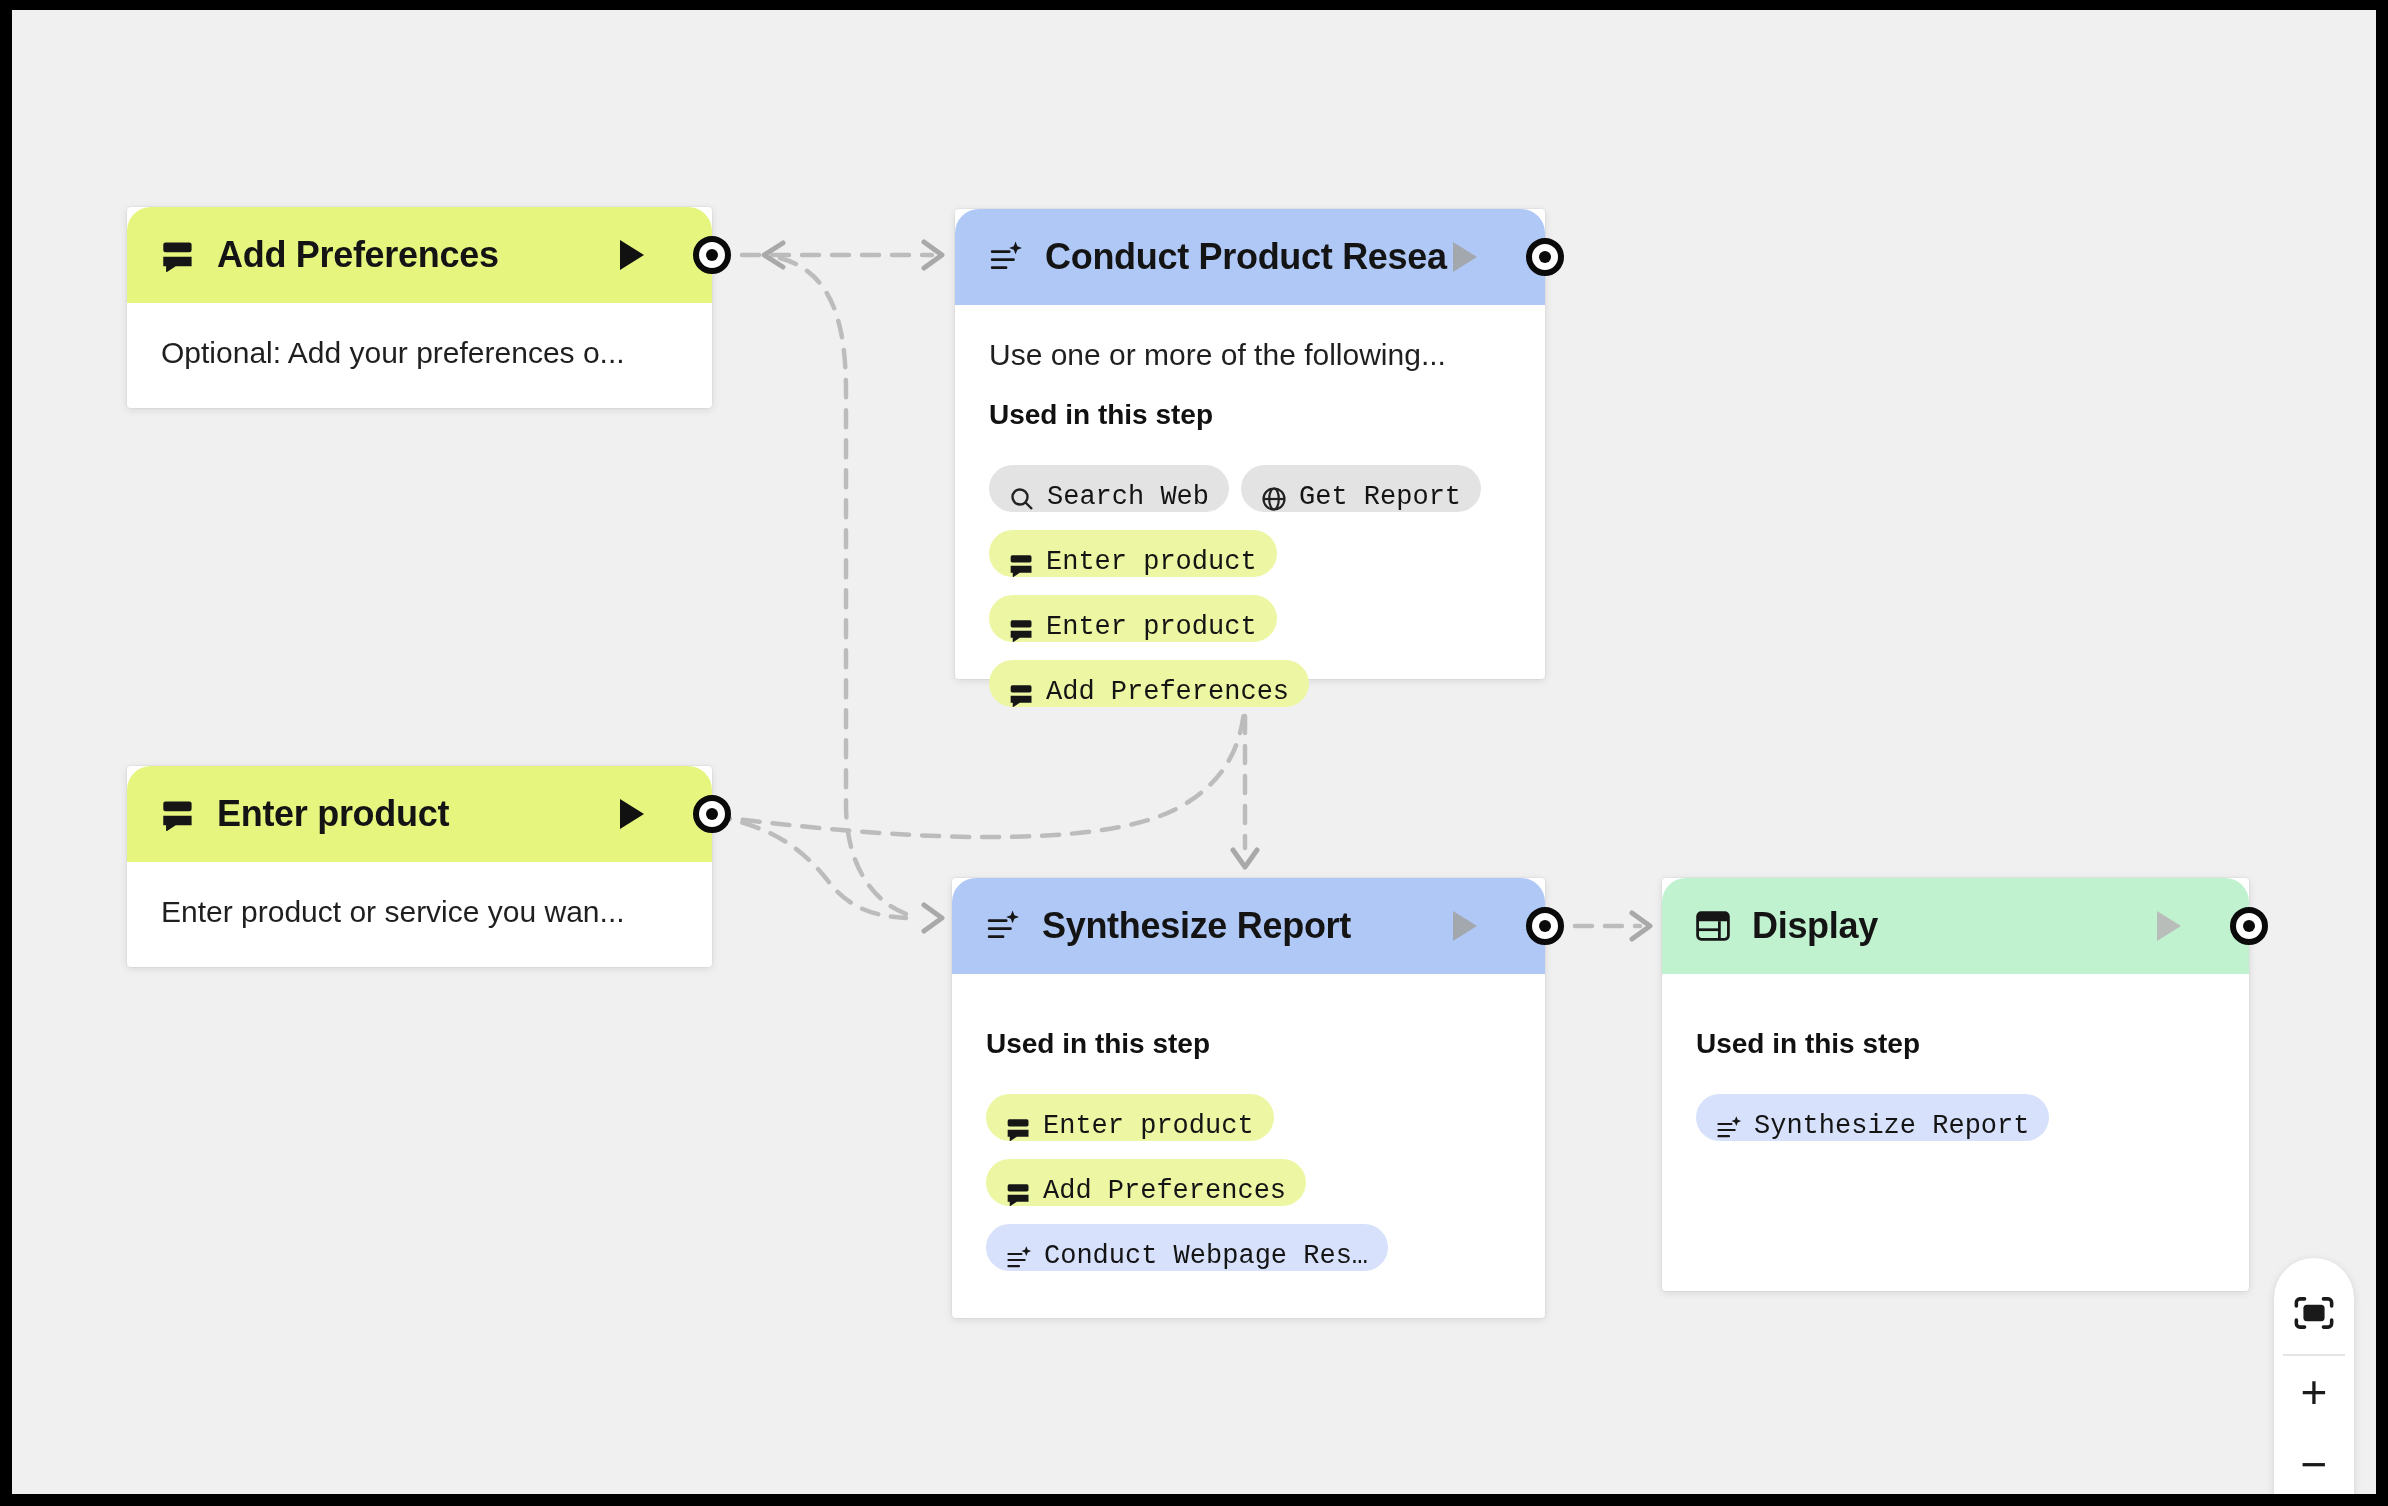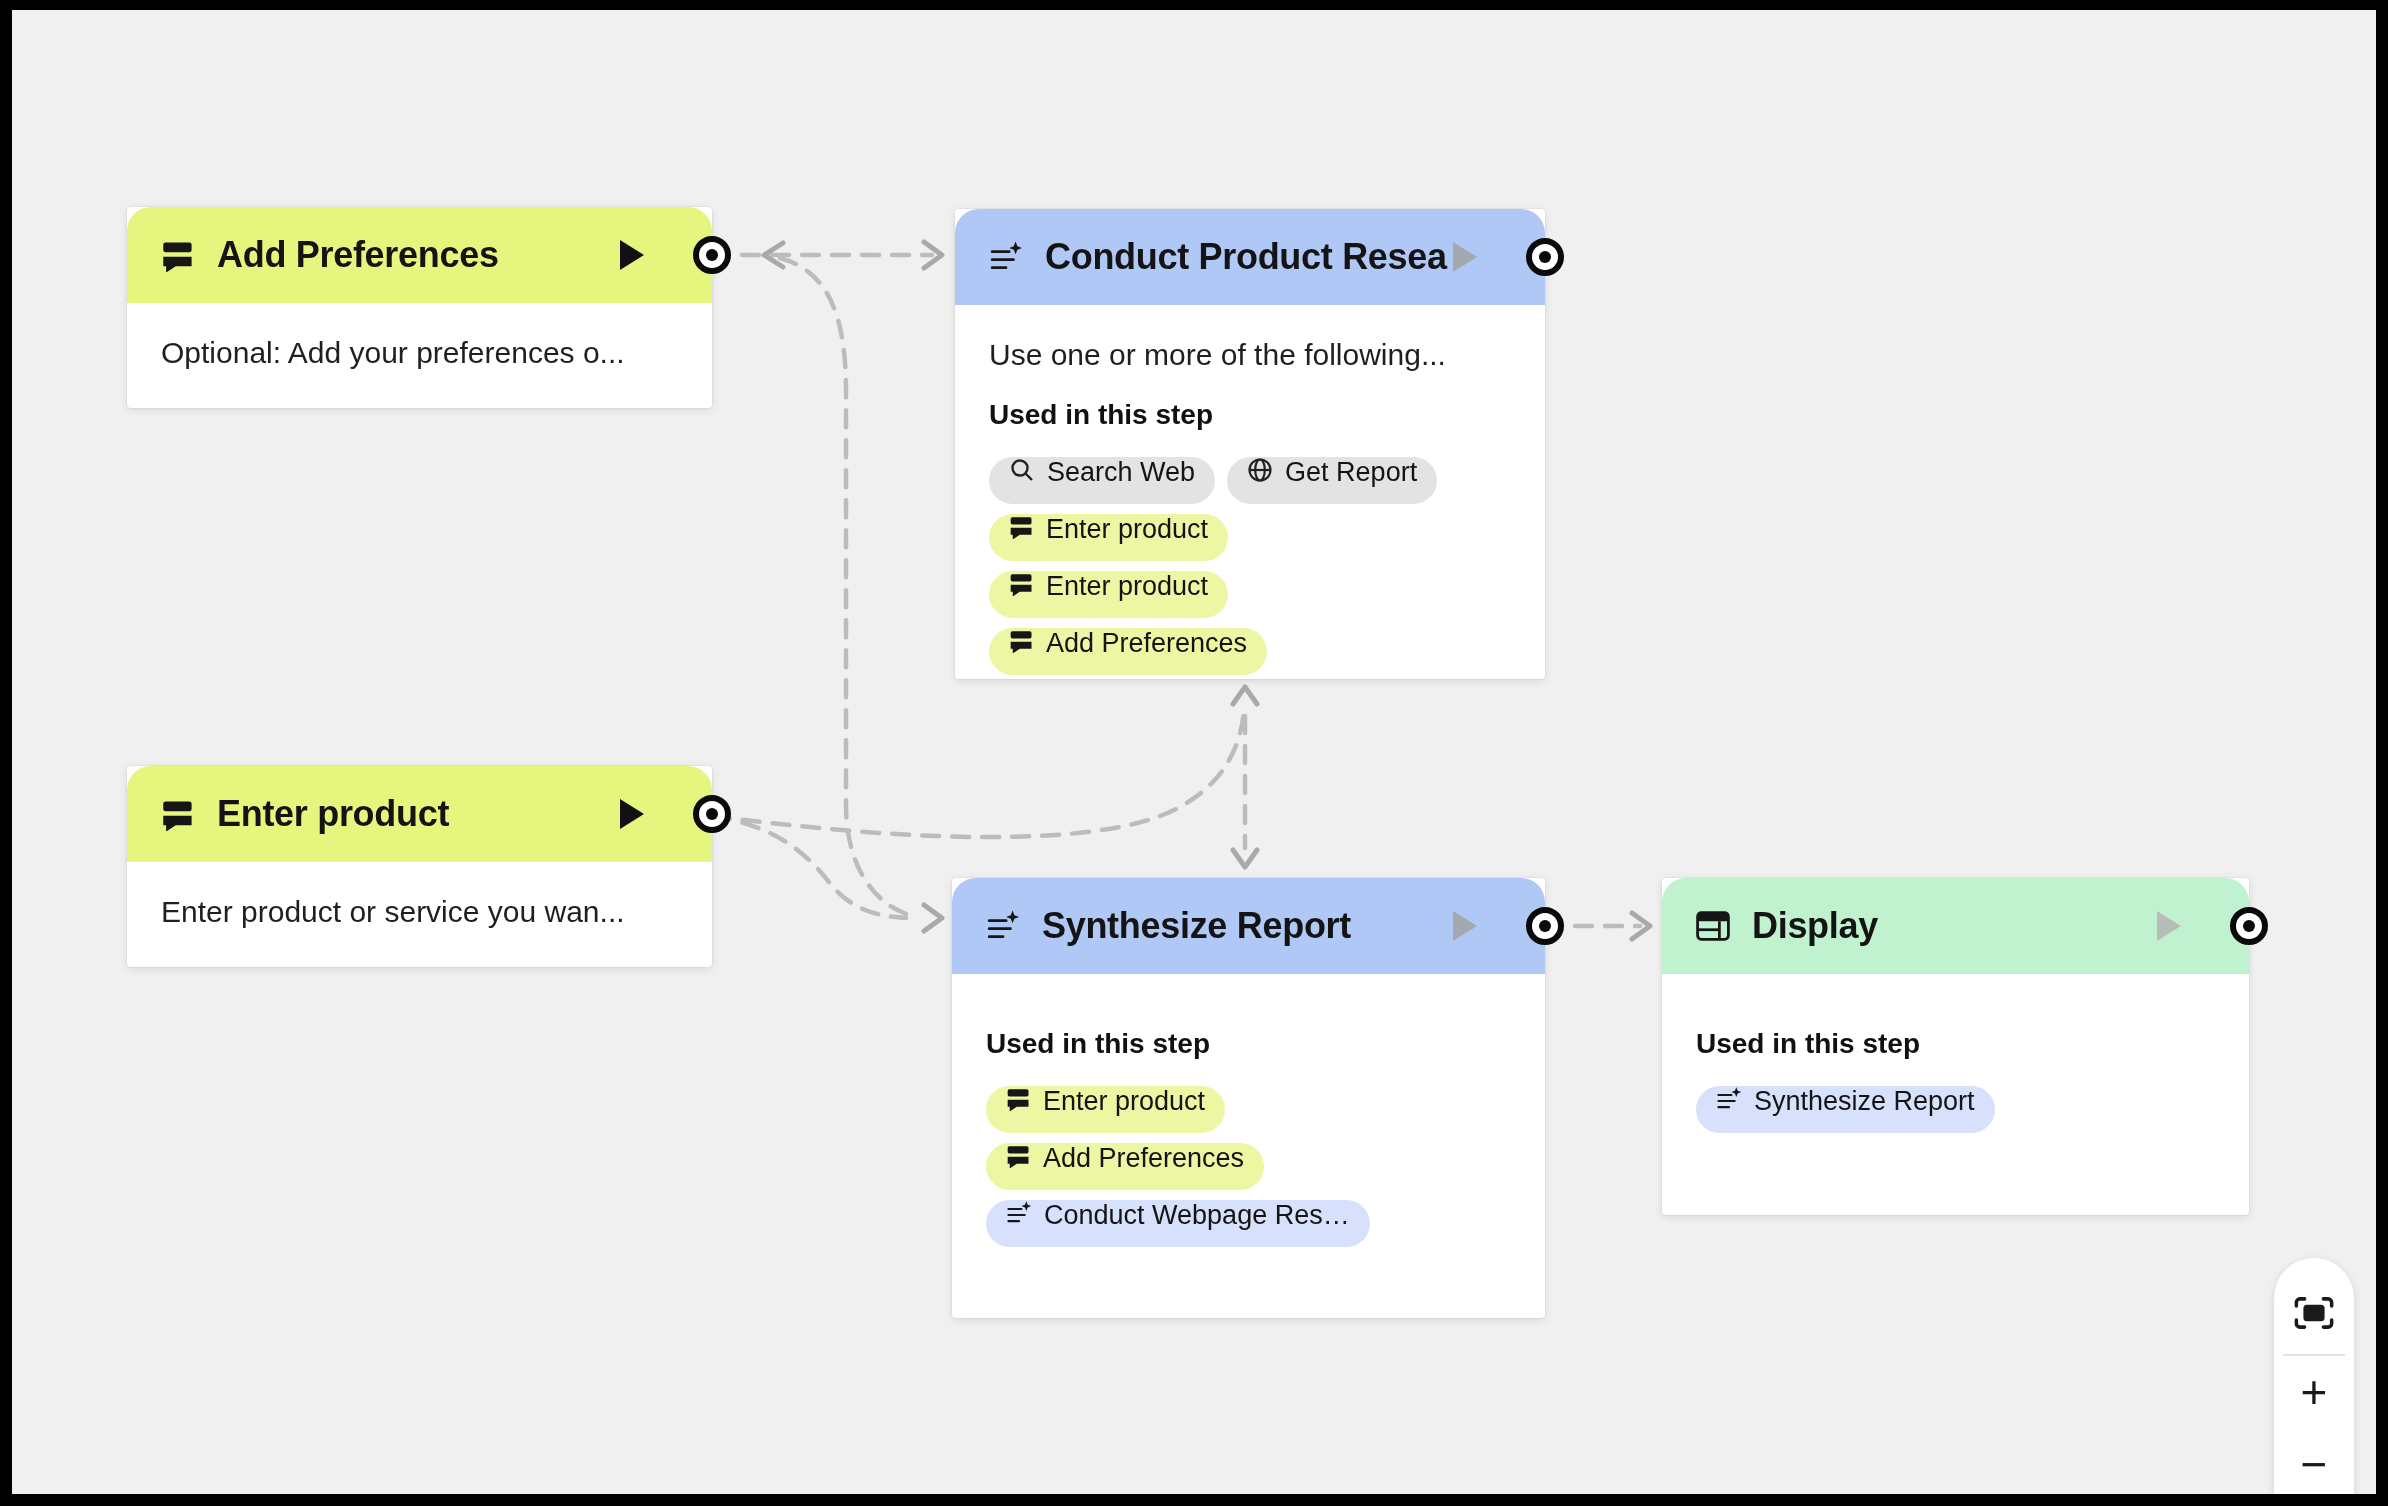--- a/index.html
+++ b/index.html
@@ -35,23 +35,24 @@
     position:absolute; right:-19px; top:29px; width:38px; height:38px; border-radius:50%;
     background:#fff; border:6px solid #0a0a0a; display:flex; align-items:center; justify-content:center;
   }
   .port::after { content:""; width:12px; height:12px; border-radius:50%; background:#0a0a0a; }
   .node-body { padding:30px 34px 38px 34px; }
   .node-desc { font-size:30px; color:#1f1f1f; line-height:40px; white-space:nowrap; overflow:hidden; }
   .used-label { font-size:28px; font-weight:700; color:#111; margin-top:24px; }
   .chips { margin-top:26px; display:flex; flex-direction:column; align-items:flex-start; gap:10px; }
   .chip-row { display:flex; gap:12px; }
   .chip {
-    display:inline-flex; align-items:flex-start; gap:12px; height:47px; padding:0 20px;
-    border-radius:24px; font-family:Liberation Sans, sans-serif; font-size:27px; color:#141414;
+    display:inline-flex; align-items:flex-end; gap:12px; height:47px; padding:0 20px;
+    border-radius:24px; font-family:Liberation Mono, monospace; font-size:27px; color:#141414;
     white-space:nowrap;
+    margin-top:8px;
   }
   .chip svg { flex:0 0 auto; }
   .chip-tool  { background:#e3e3e3; }
   .chip-input { background:#edf6a2; }
   .chip-step  { background:#d7e1fb; }
 
   .zoom-pill {
     position:absolute; left:2262px; top:1248px; width:80px; height:260px;
     background:#fff; border-radius:40px 40px 0 0;
     box-shadow:0 2px 8px rgba(0,0,0,0.12);
@@ -235,21 +236,21 @@
               <line x1="3" y1="18.5" x2="23" y2="18.5"></line>
               <line x1="3" y1="26" x2="16" y2="26"></line>
             <path d="M25 1.5 l1.7 4.3 4.3 1.7 -4.3 1.7 -1.7 4.3 -1.7 -4.3 -4.3 -1.7 4.3 -1.7 z" fill="#161616" stroke="none"></path>
           </svg>
           <span>Conduct Webpage Res…</span>
         </span>
       </div>
     </div>
   </div>
 
-  <div class="node" style="left:1650px; top:868px; width:587px; height:337px;">
+  <div class="node" style="left:1650px; top:868px; width:587px; height:413px;">
     <div class="node-header hdr-green">
       <span class="node-icon">
         <svg viewBox="0 0 32 28" width="36" height="32" fill="none" stroke="#161616" stroke-width="2.6">
           <rect x="1.5" y="1.5" width="29" height="25" rx="3.5"></rect>
           <path d="M1.5 5 a3.5 3.5 0 0 1 3.5 -3.5 h22 a3.5 3.5 0 0 1 3.5 3.5 v4.5 h-29 z" fill="#161616" stroke="none"></path>
           <line x1="22" y1="9.5" x2="22" y2="26.5"></line>
           <line x1="1.5" y1="17.5" x2="22" y2="17.5"></line>
         </svg>
       </span>
       <span class="node-title">Display</span>

